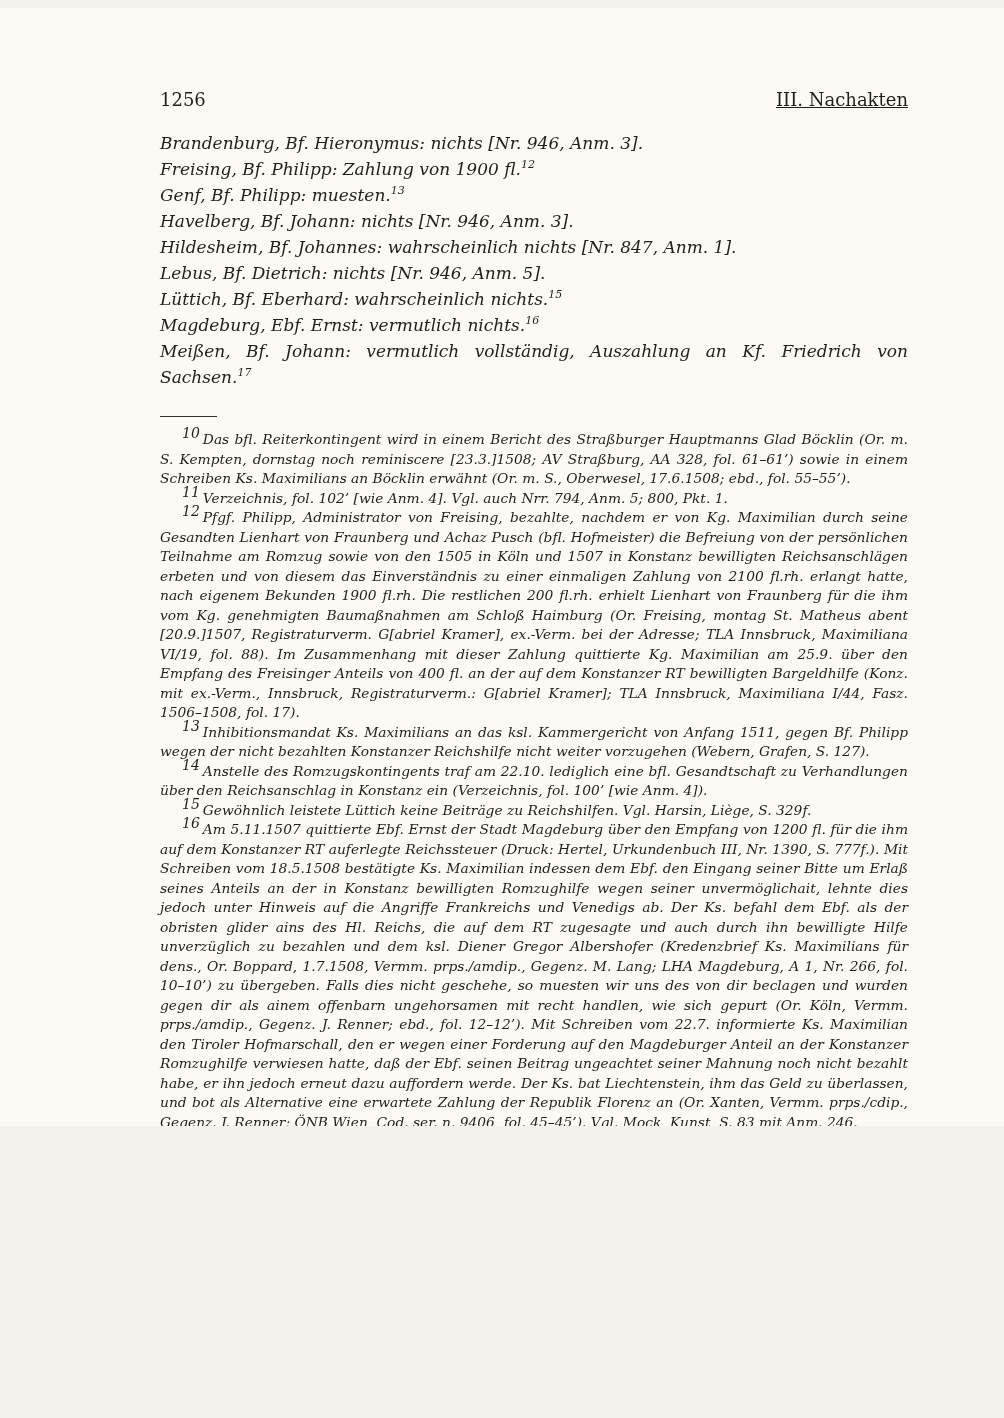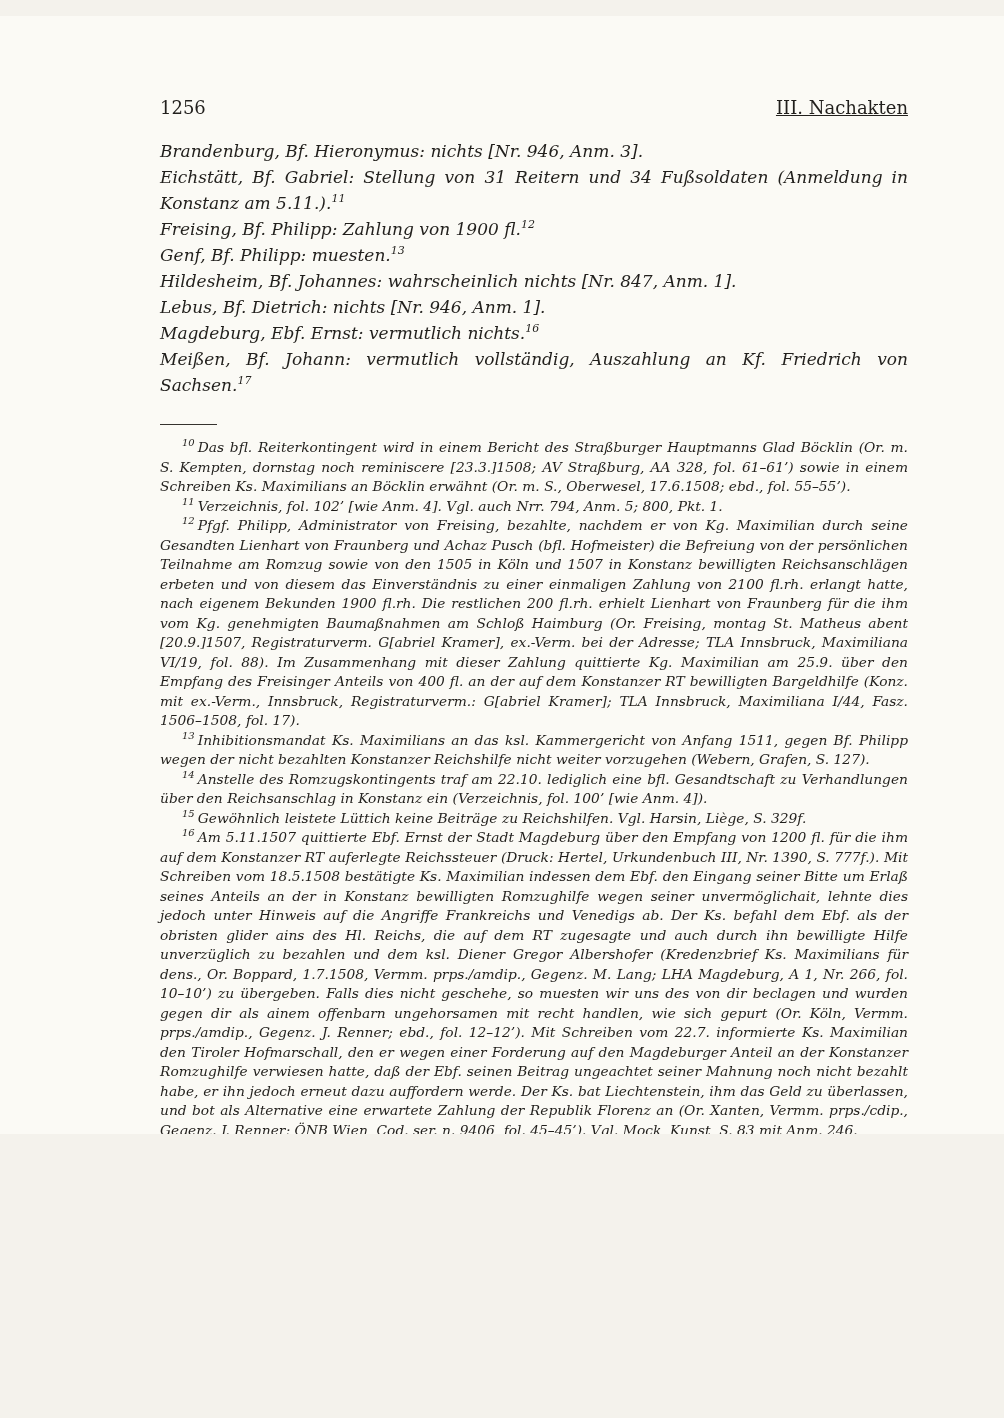--- a/index.html
+++ b/index.html
@@ -4,21 +4,21 @@
 <style>
   html, body {
     margin: 0;
     padding: 0;
     background: #f4f2ec;
   }
   .page {
     position: relative;
     width: 1004px;
     height: 1118px;
-    margin: 16px auto;
+    margin: 8px auto;
     background: #fbfaf5;
     color: #211f1c;
     font-family: "DejaVu Serif", "Liberation Serif", serif;
     overflow: hidden;
   }
   .content {
     position: absolute;
     left: 160px;
     top: 80px;
     width: 748px;
@@ -67,44 +67,45 @@
     font-size: 13.8px;
     line-height: 19.5px;
     text-align: justify;
   }
   .footnote {
     margin: 0;
     padding: 0;
     text-indent: 22px;
   }
   .footnote sup {
-    font-size: 10px;
+    font-size: 14px;
     line-height: 0;
     margin-right: 3px;
     font-style: italic;
   }
 </style>
 </head>
 <body>
 
 <div class="page">
   <div class="content">
 
     <div class="page-header">
       <span class="page-number">1256</span>
       <span class="section-title">III. Nachakten</span>
     </div>
 
     <div class="body-text">
       <p class="entry"><span>Brandenburg, Bf. Hieronymus: nichts [Nr. 946, Anm. 3].</span><sup></sup></p>
-      <p class="entry"><span>Eichstätt, Bf. Gabriel: Stellung von 31 Reitern und 34 Fußsoldaten (Anmeldung in Konstanz am 5.11.).</span><sup>11</sup></p>
       <p class="entry"><span>Freising, Bf. Philipp: Zahlung von 1900 fl.</span><sup>12</sup></p>
       <p class="entry"><span>Genf, Bf. Philipp: muesten.</span><sup>13</sup></p>
+      <p class="entry"><span>Havelberg, Bf. Johann: nichts [Nr. 946, Anm. 3].</span><sup></sup></p>
       <p class="entry"><span>Hildesheim, Bf. Johannes: wahrscheinlich nichts [Nr. 847, Anm. 1].</span><sup></sup></p>
-      <p class="entry"><span>Lebus, Bf. Dietrich: nichts [Nr. 946, Anm. 1].</span><sup></sup></p>
+      <p class="entry"><span>Lebus, Bf. Dietrich: nichts [Nr. 946, Anm. 5].</span><sup></sup></p>
+      <p class="entry"><span>Lüttich, Bf. Eberhard: wahrscheinlich nichts.</span><sup>15</sup></p>
       <p class="entry"><span>Magdeburg, Ebf. Ernst: vermutlich nichts.</span><sup>16</sup></p>
       <p class="entry"><span>Meißen, Bf. Johann: vermutlich vollständig, Auszahlung an Kf. Friedrich von Sachsen.</span><sup>17</sup></p>
     </div>
 
     <div class="footnote-rule"></div>
 
     <div class="footnotes">
       <p class="footnote"><sup>10</sup><span>Das bfl. Reiterkontingent wird in einem Bericht des Straßburger Hauptmanns Glad Böcklin (Or. m. S. Kempten, dornstag noch reminiscere [23.3.]1508; AV Straßburg, AA 328, fol. 61–61’) sowie in einem Schreiben Ks. Maximilians an Böcklin erwähnt (Or. m. S., Oberwesel, 17.6.1508; ebd., fol. 55–55’).</span></p>
       <p class="footnote"><sup>11</sup><span>Verzeichnis, fol. 102’ [wie Anm. 4]. Vgl. auch Nrr. 794, Anm. 5; 800, Pkt. 1.</span></p>
       <p class="footnote"><sup>12</sup><span>Pfgf. Philipp, Administrator von Freising, bezahlte, nachdem er von Kg. Maximilian durch seine Gesandten Lienhart von Fraunberg und Achaz Pusch (bfl. Hofmeister) die Befreiung von der persönlichen Teilnahme am Romzug sowie von den 1505 in Köln und 1507 in Konstanz bewilligten Reichsanschlägen erbeten und von diesem das Einverständnis zu einer einmaligen Zahlung von 2100 fl.rh. erlangt hatte, nach eigenem Bekunden 1900 fl.rh. Die restlichen 200 fl.rh. erhielt Lienhart von Fraunberg für die ihm vom Kg. genehmigten Baumaßnahmen am Schloß Haimburg (Or. Freising, montag St. Matheus abent [20.9.]1507, Registraturverm. G[abriel Kramer], ex.-Verm. bei der Adresse; TLA Innsbruck, Maximiliana VI/19, fol. 88). Im Zusammenhang mit dieser Zahlung quittierte Kg. Maximilian am 25.9. über den Empfang des Freisinger Anteils von 400 fl. an der auf dem Konstanzer RT bewilligten Bargeldhilfe (Konz. mit ex.-Verm., Innsbruck, Registraturverm.: G[abriel Kramer]; TLA Innsbruck, Maximiliana I/44, Fasz. 1506–1508, fol. 17).</span></p>

